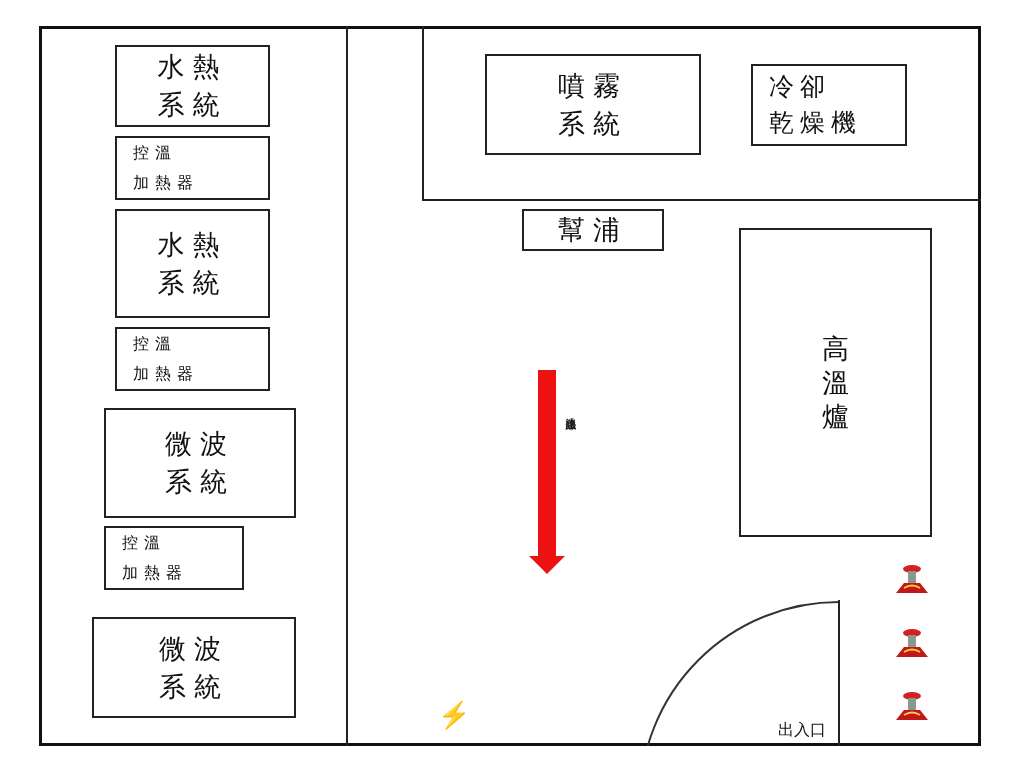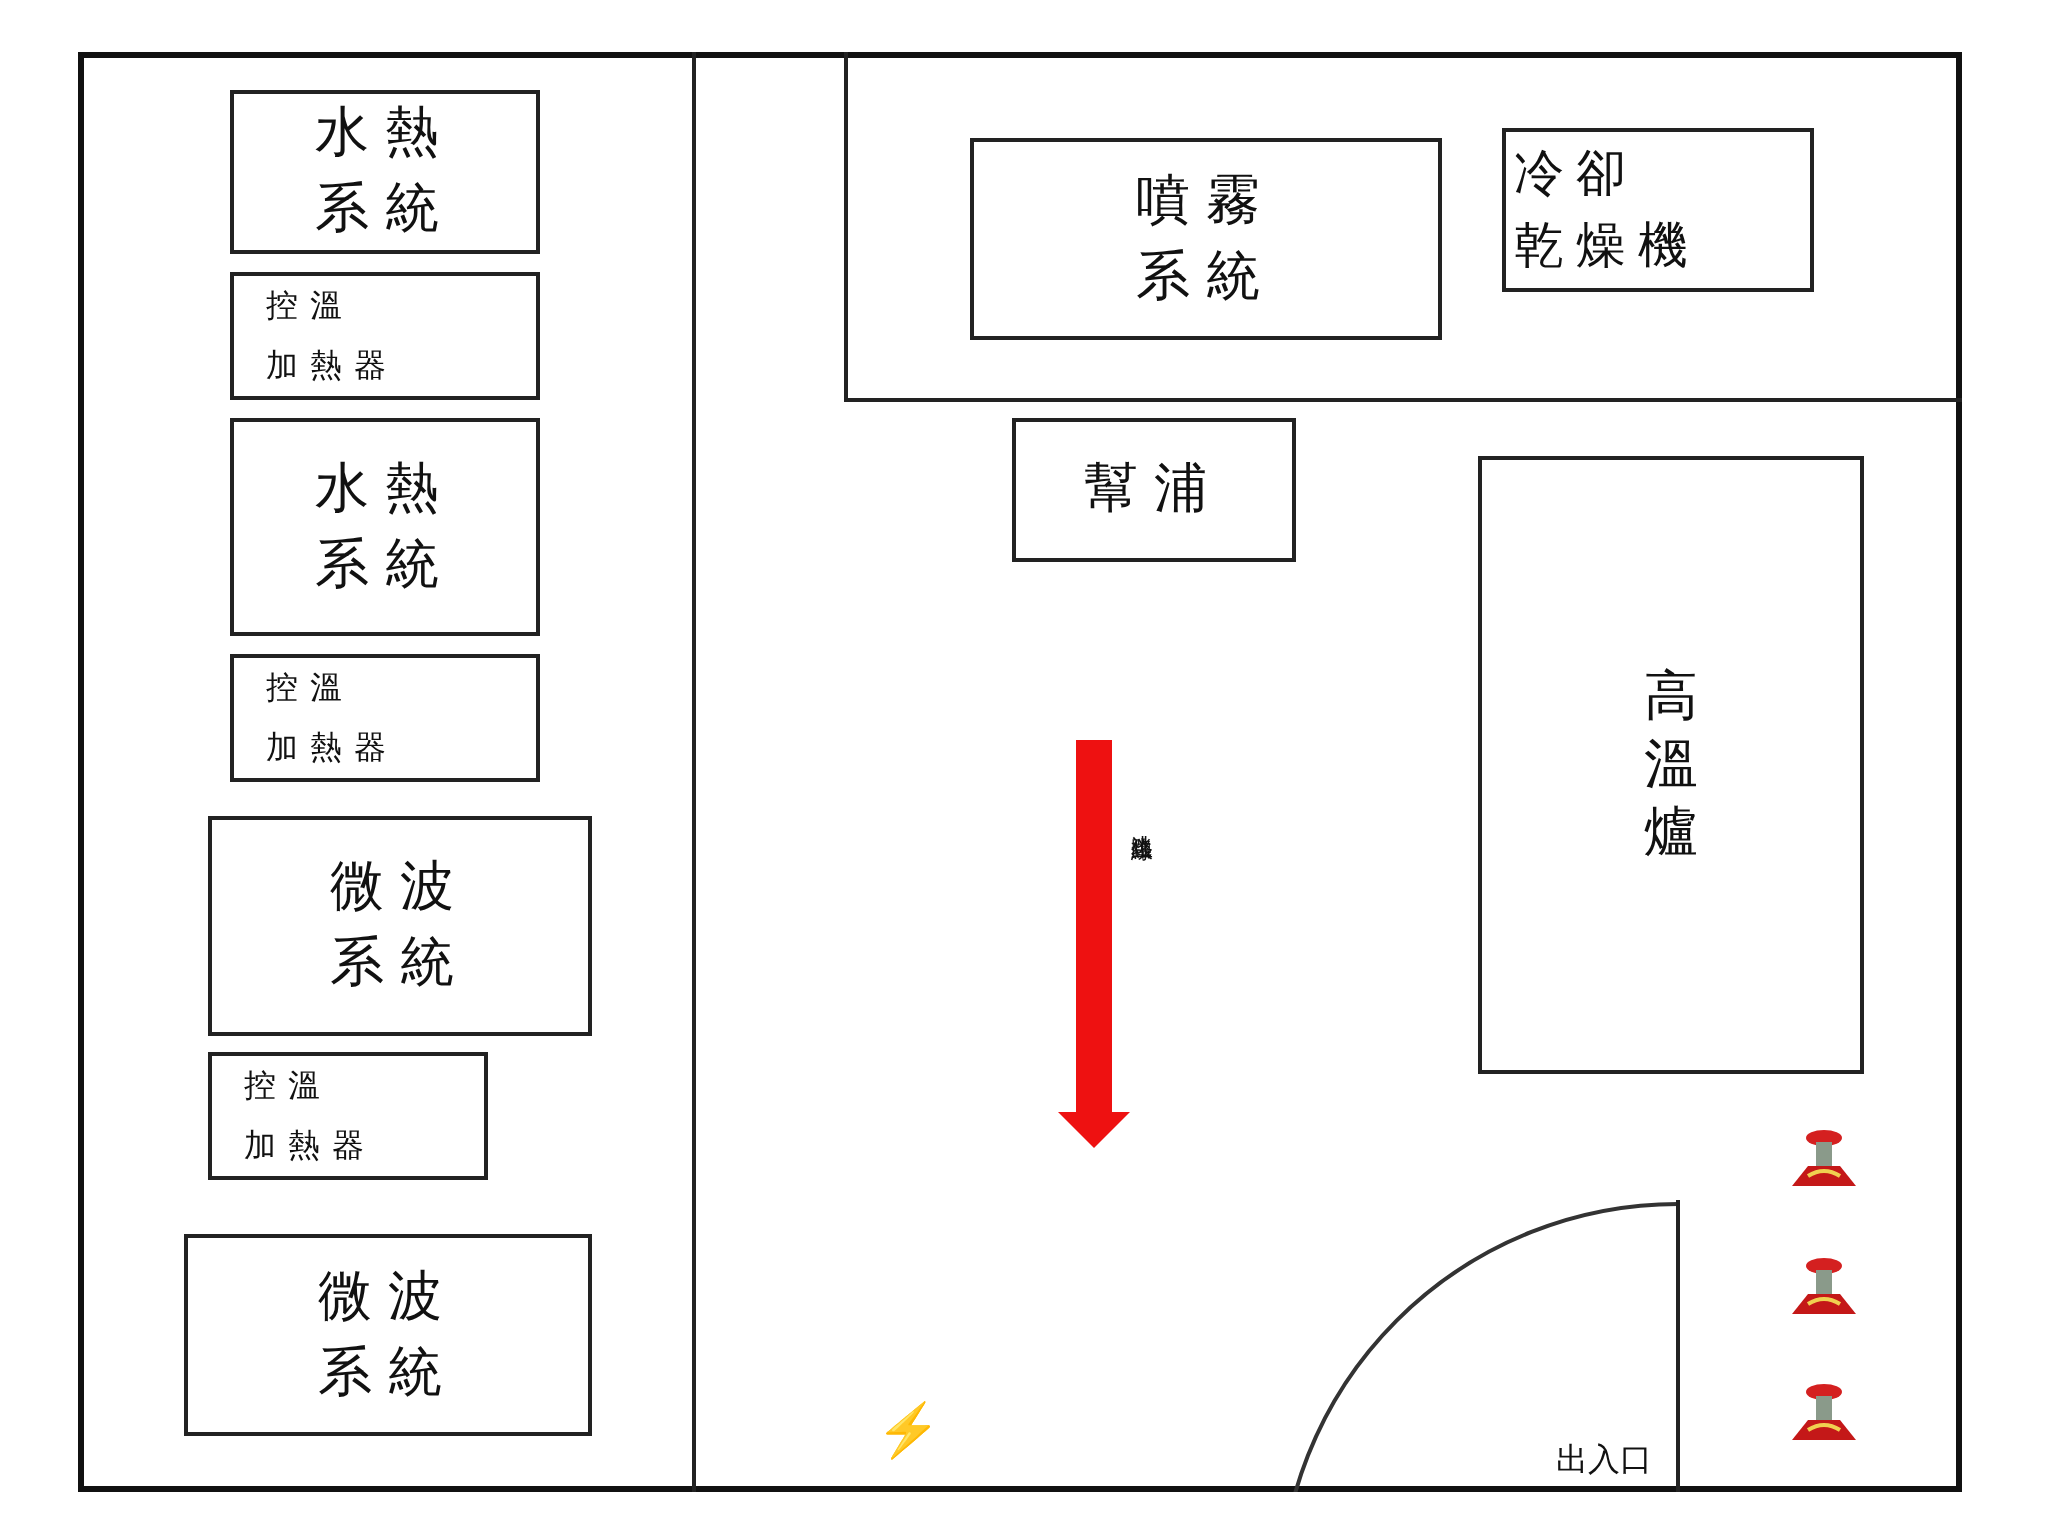--- a/index.html
+++ b/index.html
@@ -50,30 +50,30 @@
   </div>
 <div class="abs box" style="left:104px;top:526px;width:140px;height:64px;justify-content:flex-start;padding-left:16px;">
   <span class="lbl left">控溫
 加熱器</span>
   </div>
 <div class="abs box" style="left:92px;top:617px;width:204px;height:101px;">
   <span class="lbl">微波
 系統</span>
   </div>
 
-<div class="abs box" style="left:485px;top:69px;width:236px;height:101px;">
+<div class="abs box" style="left:485px;top:54px;width:216px;height:101px;">
   <span class="lbl">噴霧
 系統</span>
   </div>
-<div class="abs box" style="left:751px;top:64px;width:156px;height:82px;justify-content:flex-start;padding-left:4px;">
+<div class="abs box" style="left:751px;top:64px;width:156px;height:82px;justify-content:flex-start;padding-left:16px;">
   <span class="lbl left" style="font-size:25px;line-height:36px;">冷卻
 乾燥機</span>
   </div>
 
-<div class="abs box" style="left:506px;top:209px;width:142px;height:72px;">
+<div class="abs box" style="left:522px;top:209px;width:142px;height:42px;">
   <span class="lbl">幫浦</span>
   </div>
 <div class="abs box" style="left:739px;top:228px;width:193px;height:309px;">
   <span class="lbl" style="letter-spacing:0;line-height:34px;">高
 溫
 爐</span>
   </div>
 
 <div class="abs arrow-shaft"></div>
 <div class="abs arrow-head"></div>

